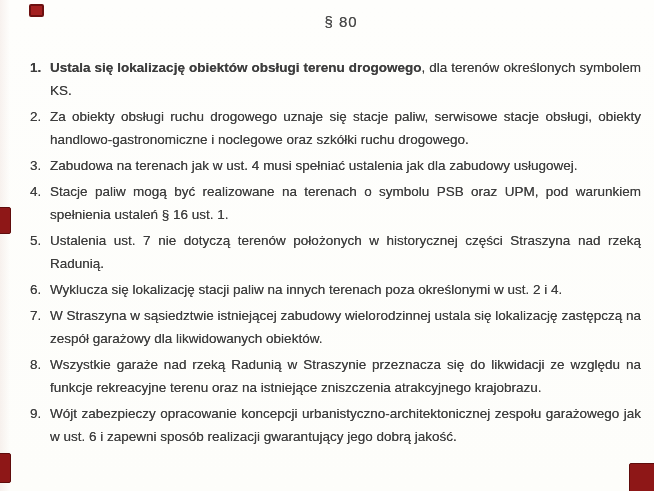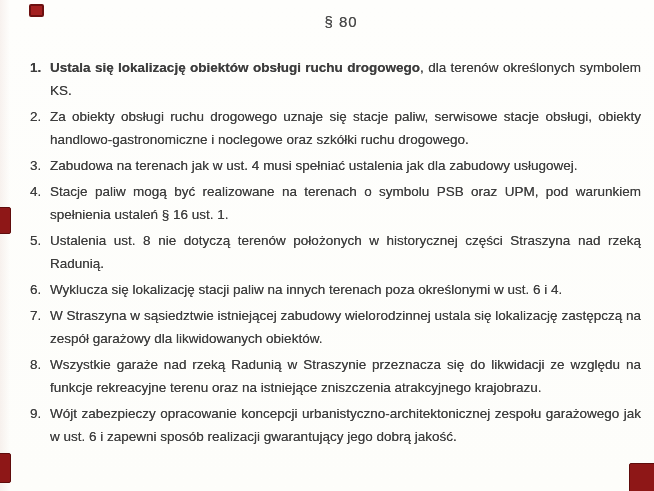--- a/index.html
+++ b/index.html
@@ -91,46 +91,46 @@
 <div class="screen">
 
   <div class="scan-layer">
 
     <div class="heading">§ 80</div>
 
     <div class="clause-list">
 
       <div class="clause first">
         <span class="num">1.</span>
-        <span class="txt"><span class="bold-part">Ustala się lokalizację obiektów obsługi ruchu drogowego</span><span>, dla terenów określonych symbolem KS.</span></span>
+        <span class="txt"><span class="bold-part">Ustala się lokalizację obiektów obsługi terenu drogowego</span><span>, dla terenów określonych symbolem KS.</span></span>
       </div>
 
       <div class="clause">
         <span class="num">2.</span>
         <span class="txt">Za obiekty obsługi ruchu drogowego uznaje się stacje paliw, serwisowe stacje obsługi, obiekty handlowo-gastronomiczne i noclegowe oraz szkółki ruchu drogowego.</span>
       </div>
 
       <div class="clause">
         <span class="num">3.</span>
         <span class="txt">Zabudowa na terenach jak w ust. 4 musi spełniać ustalenia jak dla zabudowy usługowej.</span>
       </div>
 
       <div class="clause">
         <span class="num">4.</span>
         <span class="txt">Stacje paliw mogą być realizowane na terenach o symbolu PSB oraz UPM, pod warunkiem spełnienia ustaleń § 16 ust. 1.</span>
       </div>
 
       <div class="clause">
         <span class="num">5.</span>
-        <span class="txt">Ustalenia ust. 8 nie dotyczą terenów położonych w historycznej części Straszyna nad rzeką Radunią.</span>
+        <span class="txt">Ustalenia ust. 7 nie dotyczą terenów położonych w historycznej części Straszyna nad rzeką Radunią.</span>
       </div>
 
       <div class="clause">
         <span class="num">6.</span>
-        <span class="txt">Wyklucza się lokalizację stacji paliw na innych terenach poza określonymi w ust. 6 i 4.</span>
+        <span class="txt">Wyklucza się lokalizację stacji paliw na innych terenach poza określonymi w ust. 2 i 4.</span>
       </div>
 
       <div class="clause">
         <span class="num">7.</span>
         <span class="txt">W Straszyna w sąsiedztwie istniejącej zabudowy wielorodzinnej ustala się lokalizację zastępczą na zespół garażowy dla likwidowanych obiektów.</span>
       </div>
 
       <div class="clause">
         <span class="num">8.</span>
         <span class="txt">Wszystkie garaże nad rzeką Radunią w Straszynie przeznacza się do likwidacji ze względu na funkcje rekreacyjne terenu oraz na istniejące zniszczenia atrakcyjnego krajobrazu.</span>

